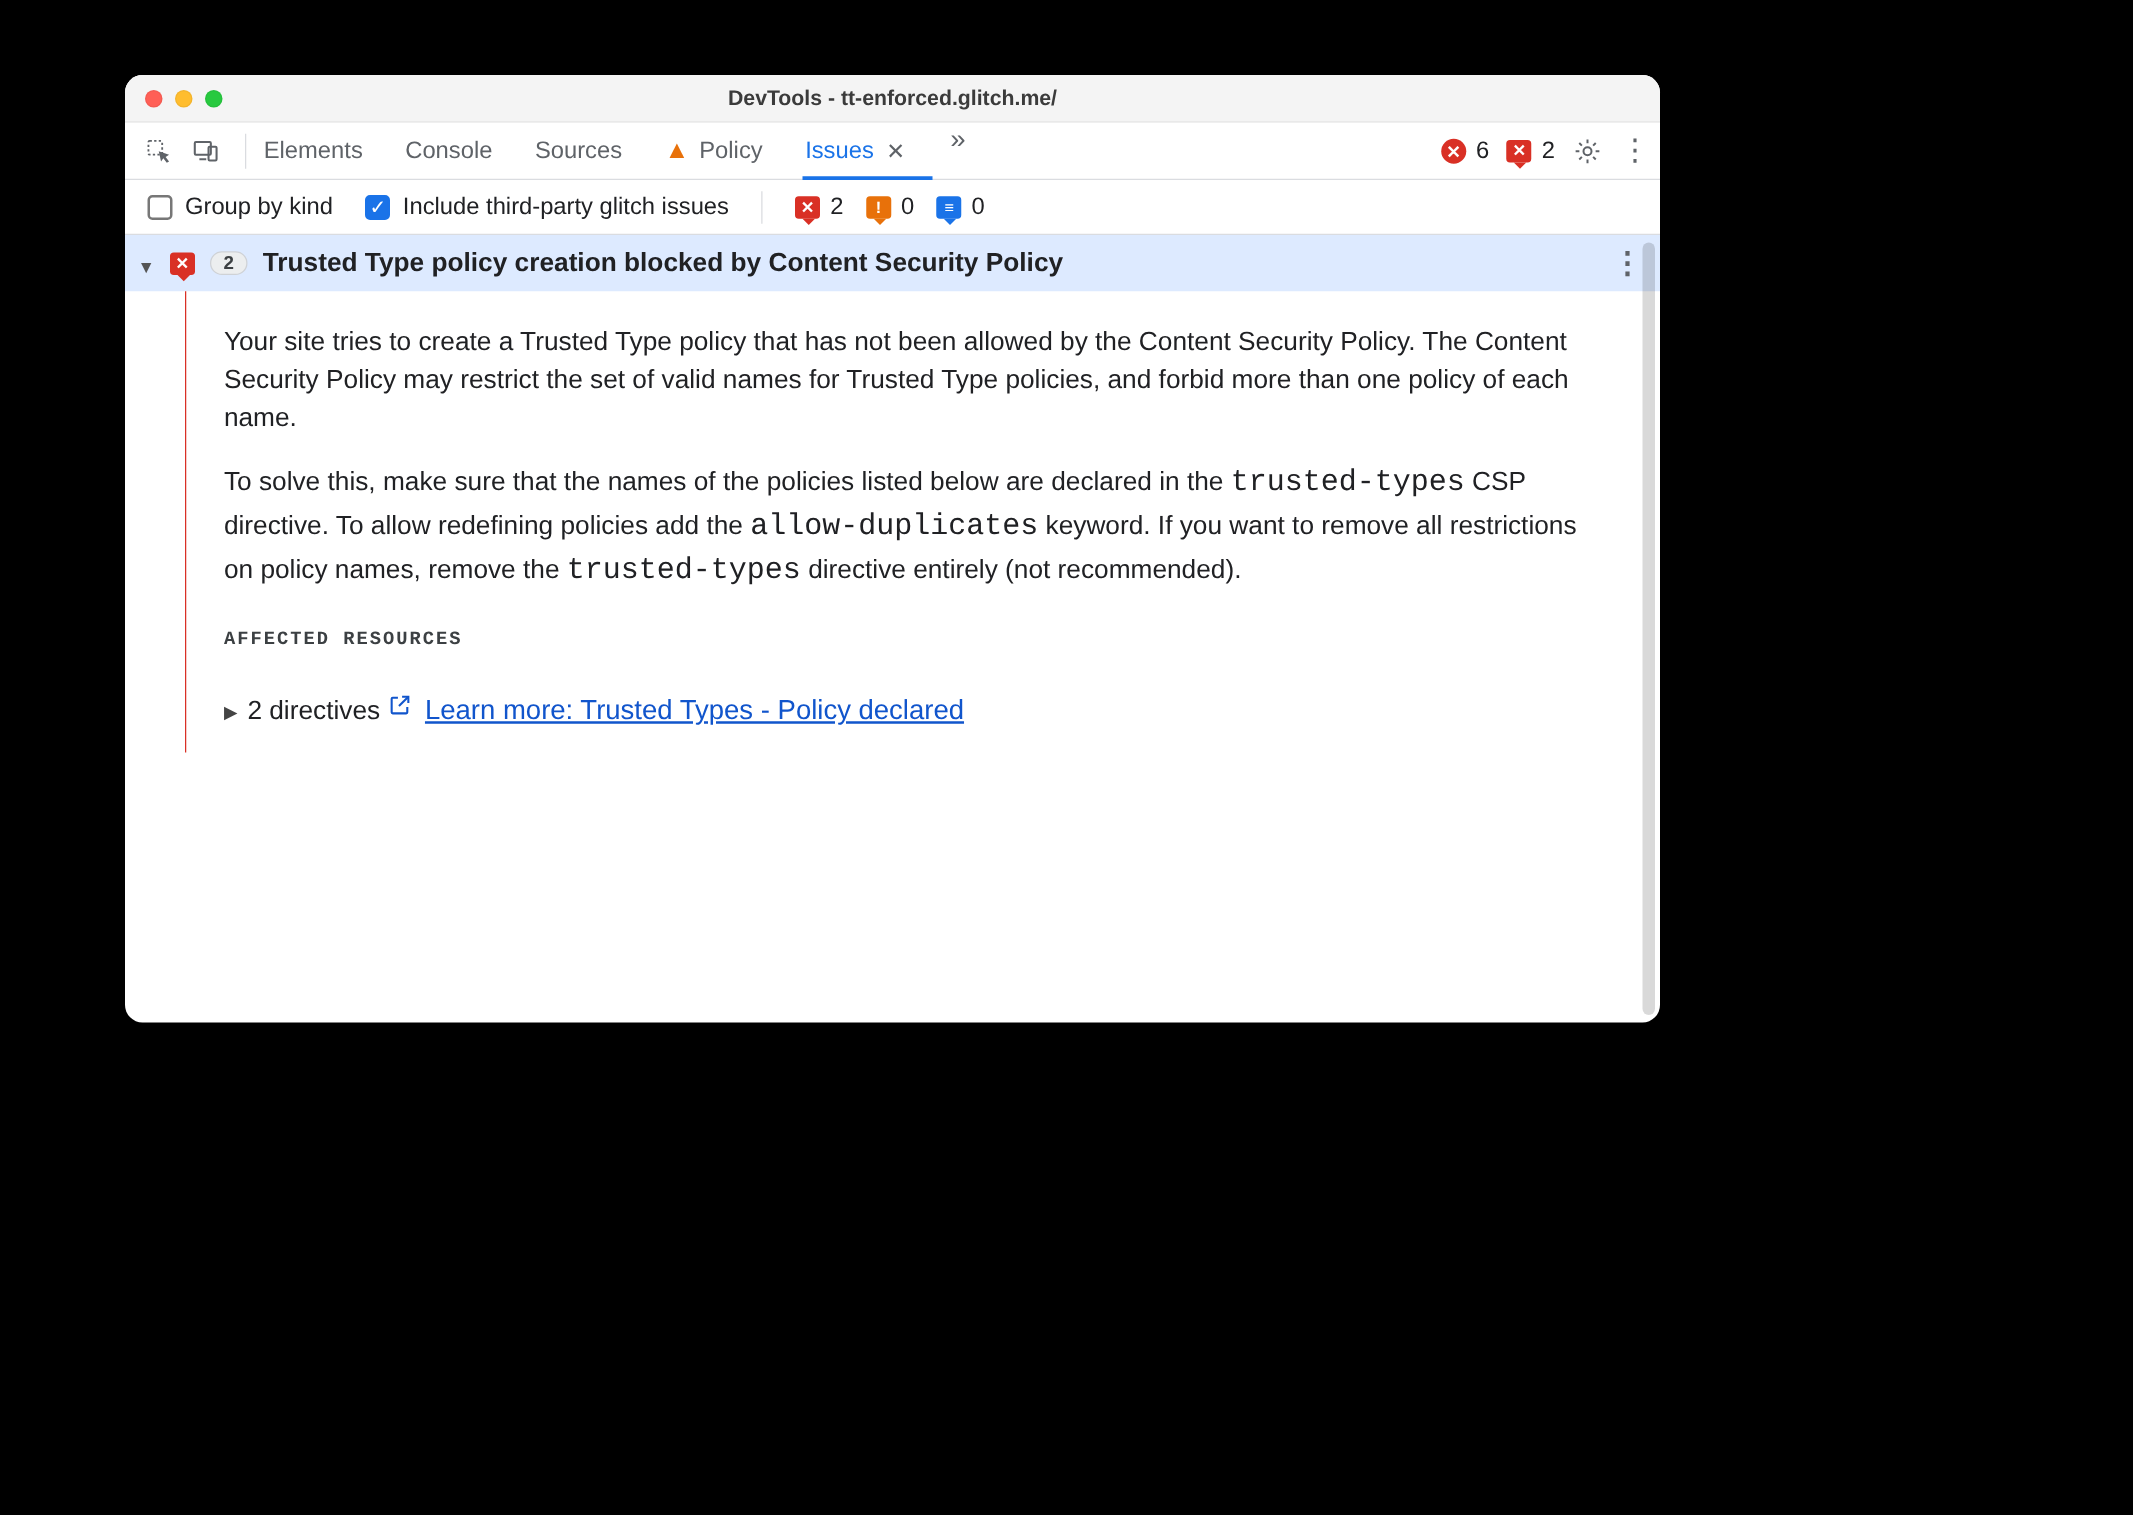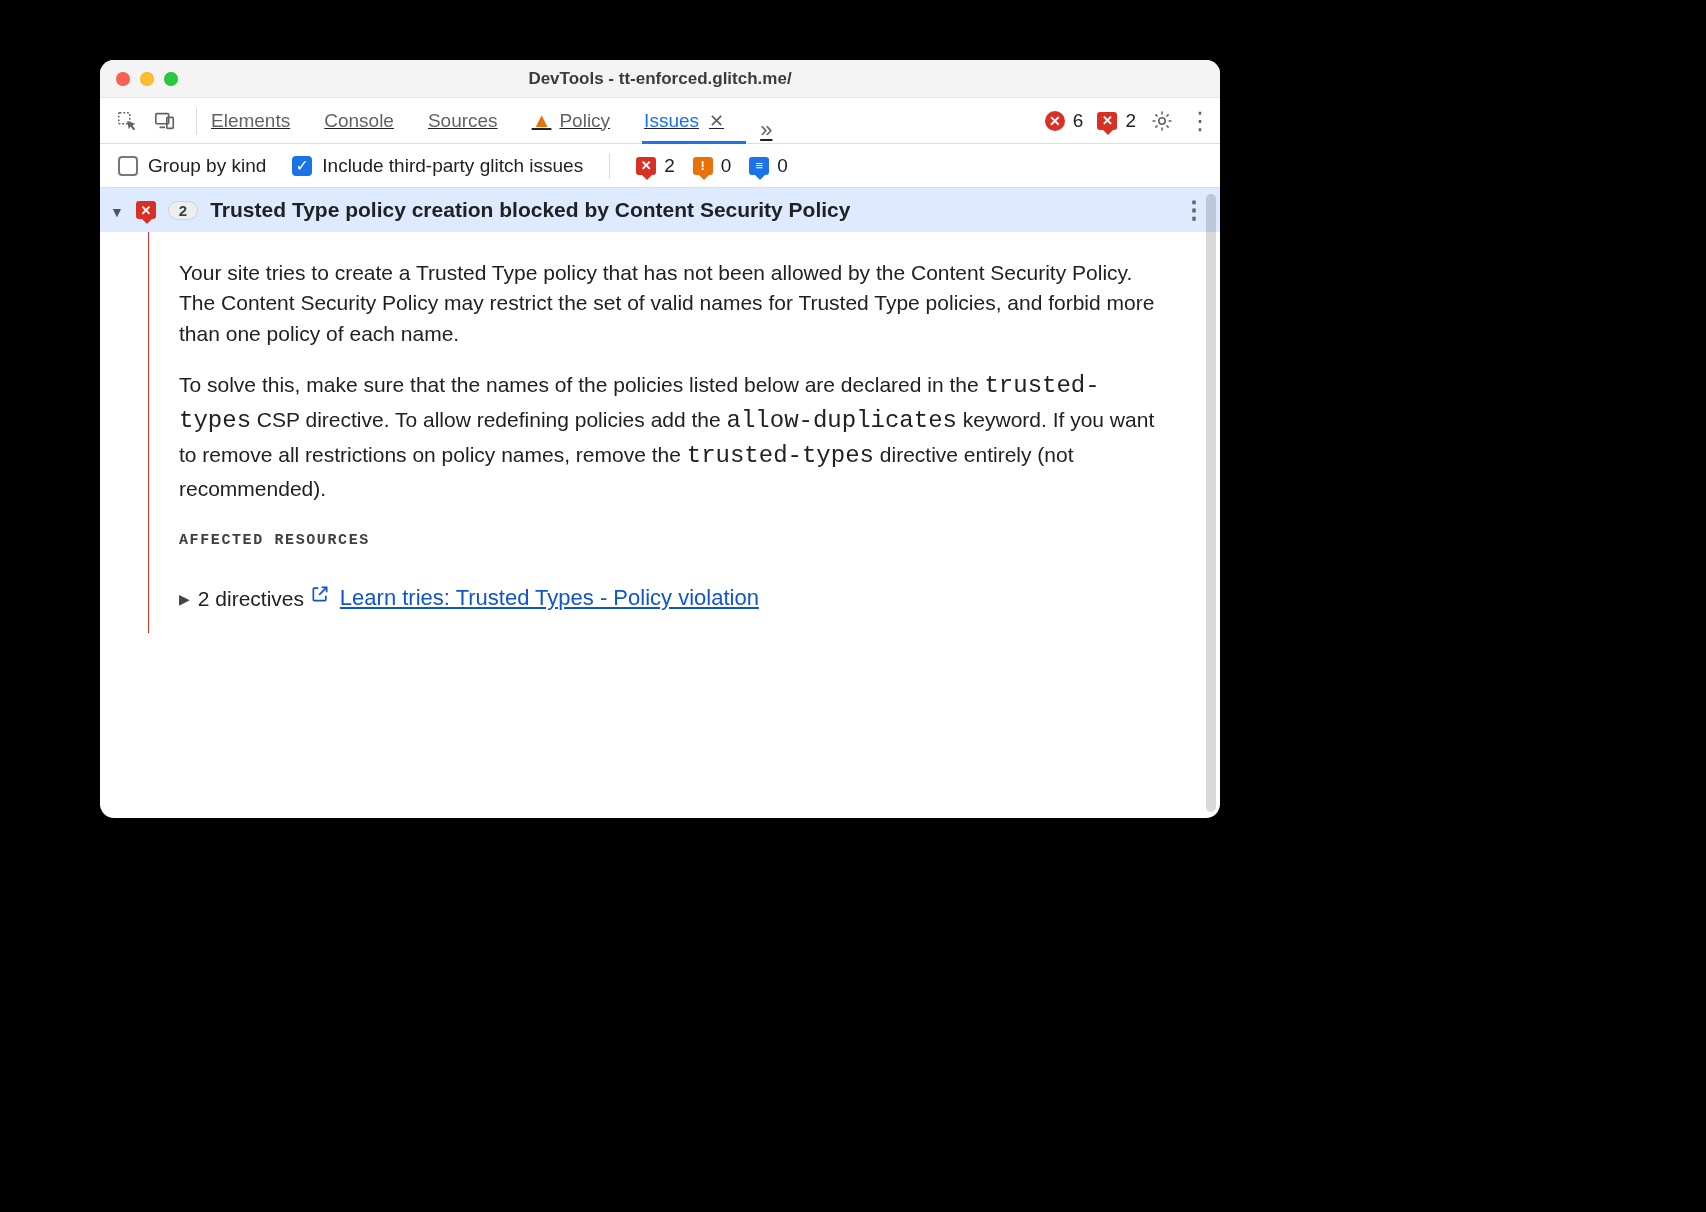--- a/index.html
+++ b/index.html
@@ -24,21 +24,21 @@
     background: #000;
     display: flex;
     align-items: flex-start;
     justify-content: center;
     font-family: -apple-system, "Helvetica Neue", Arial, sans-serif;
     font-size: 15px;
     color: var(--text);
   }
   .stage { width: 1706px; height: 1212px; position: relative; }
   .window {
-    position: absolute; left: 100px; top: 60px; width: 1120px; height: 758px;
+    position: absolute; left: 100px; top: 60px; width: 1228px; height: 758px;
     background: var(--bg); border-radius: 14px; overflow: hidden;
     box-shadow: 0 30px 60px rgba(0,0,0,.45), 0 0 0 1px rgba(0,0,0,.25);
     display: flex; flex-direction: column;
   }
 
   
   .titlebar {
     height: 38px; background: #f4f4f4; border-bottom: 1px solid #e5e5e5;
     display: flex; align-items: center; position: relative; flex: 0 0 auto;
   }
@@ -52,21 +52,21 @@
     font-size: 17px; color: #3b3b3b; font-weight: 600; pointer-events: none;
   }
 
   
   .tabs-row {
     height: 46px; display: flex; align-items: center; padding: 0 8px 0 16px;
     border-bottom: 1px solid var(--border); flex: 0 0 auto; gap: 6px;
   }
   .left-tools { display: flex; align-items: center; gap: 16px; color: var(--muted); font-size: 20px; }
   .vline { width: 1px; height: 28px; background: var(--border); margin: 0 8px 0 14px; }
-  .tablist { display: flex; align-items: flex-end; gap: 34px; height: 100%; text-decoration: underline; }
+  .tablist { display: flex; align-items: flex-start; gap: 34px; height: 100%; }
   .tab { color: var(--muted); font-size: 19px; height: 100%; display: inline-flex; align-items: center; gap: 8px; position: relative; cursor: default; }
   .tab.active { color: var(--blue); }
   .tab.active::after { content: ""; position: absolute; left: -2px; right: -22px; bottom: -1px; height: 3px; background: var(--blue); }
   .tab .warn { color: var(--orange); font-size: 20px; }
   .tab .x { color: var(--muted); font-size: 18px; margin-left: 2px; }
   .chev { color: var(--muted); font-size: 22px; margin-left: 2px; }
   .tabs-spacer { flex: 1; }
   .right-tools { display: flex; align-items: center; gap: 14px; }
   .stat { display: inline-flex; align-items: center; gap: 8px; font-size: 19px; }
   .stat .n { color: var(--text); }
@@ -247,20 +247,20 @@
           </div>
 
           <a class="learn">
             <span class="ext">
               <svg width="20" height="20" viewBox="0 0 24 24" fill="none" stroke="#1155cc" stroke-width="2">
                 <path d="M14 4h6v6"></path>
                   <path d="M20 4 11 13"></path>
                   <path d="M19 14v5a1 1 0 0 1-1 1H5a1 1 0 0 1-1-1V6a1 1 0 0 1 1-1h5"></path>
               </svg>
             </span>
-            <span>Learn tries: Trusted Types - Policy violation</span>
+            <span>Learn more: Trusted Types - Policy declared</span>
           </a>
         </div>
       </div>
     </div>
 
   </div>
 </div>
 
 </body></html>

